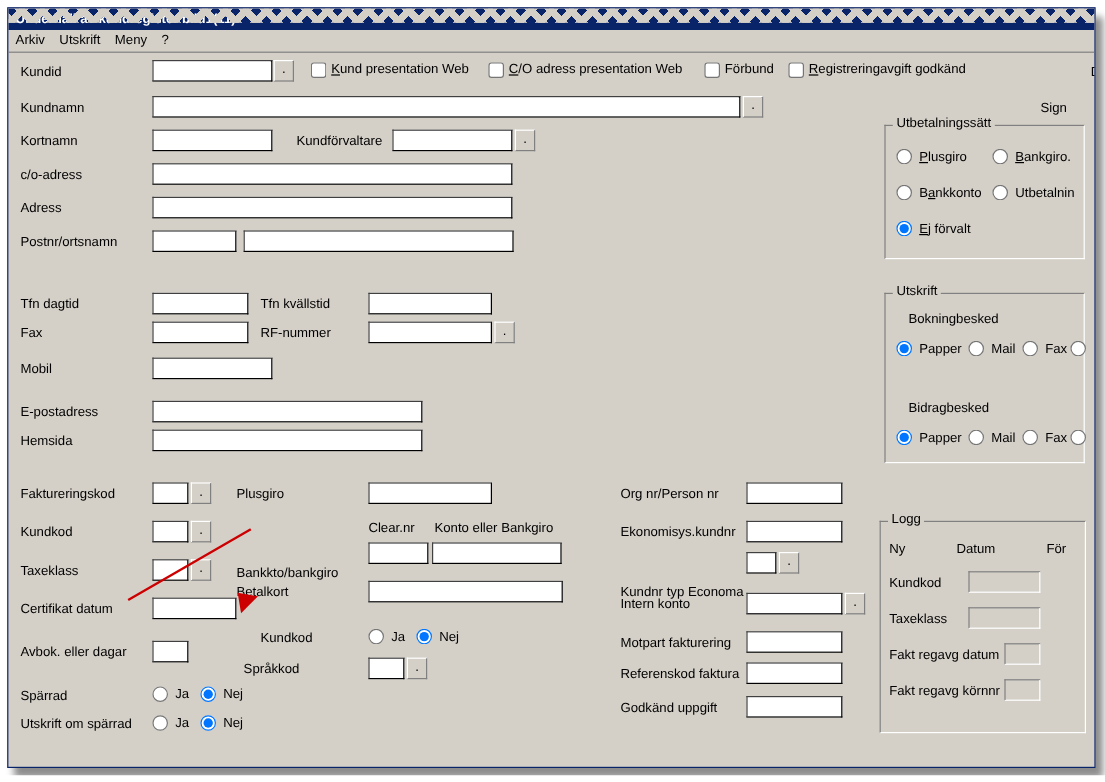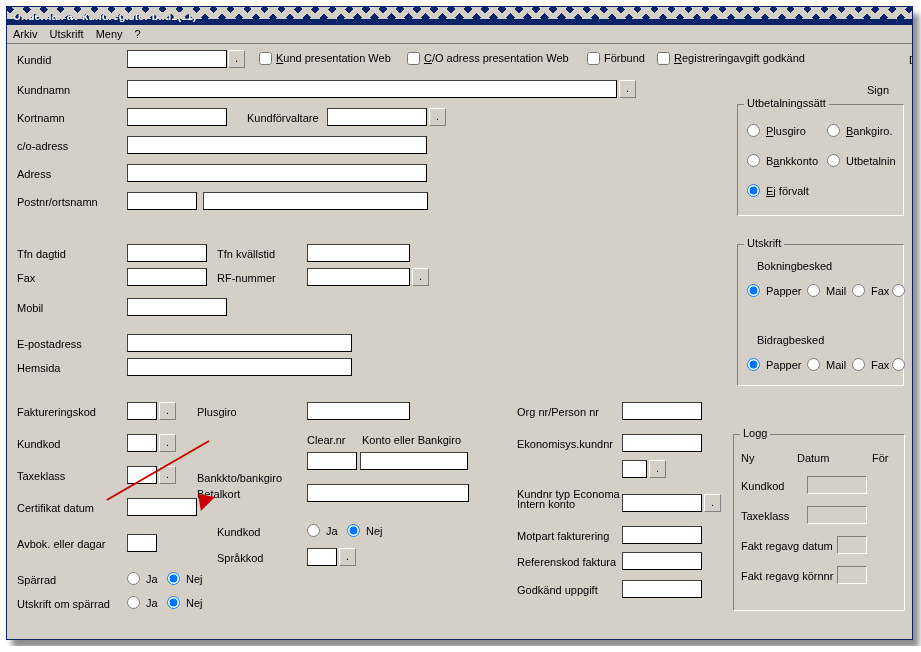--- a/index.html
+++ b/index.html
@@ -254,21 +254,21 @@
     <div class="lbl" style="top:482px;left:210px">Kundkod</div>
     <div class="radio-row" style="top:480px;left:300px">
         <input type="radio" name="autogiro" style="">
         <span>Ja</span>
       </div>
     <div class="radio-row" style="top:480px;left:340px">
         <input type="radio" name="autogiro" checked="" style="">
         <span>Nej</span>
       </div>
 
-    <div class="lbl" style="top:508px;left:210px">Språkkod</div>
+    <div class="lbl" style="top:508px;left:196px">Språkkod</div>
     <input class="fld" style="top: 504px; left: 300px; width: 30px;">
     <div class="btn3d" style="top:504px;left:332px">.</div>
 
     <div class="lbl" style="top:362px;left:510px">Org nr/Person nr</div>
     <input class="fld" style="top: 358px; left: 615px; width: 80px;">
     <div class="lbl" style="top:394px;left:510px">Ekonomisys.kundnr</div>
     <input class="fld" style="top: 390px; left: 615px; width: 80px;">
     <div class="lbl" style="top:444px;left:510px">Kundnr typ Economa</div>
     <input class="fld" style="top: 416px; left: 615px; width: 25px;">
     <div class="btn3d" style="top:416px;left:642px">.</div>

